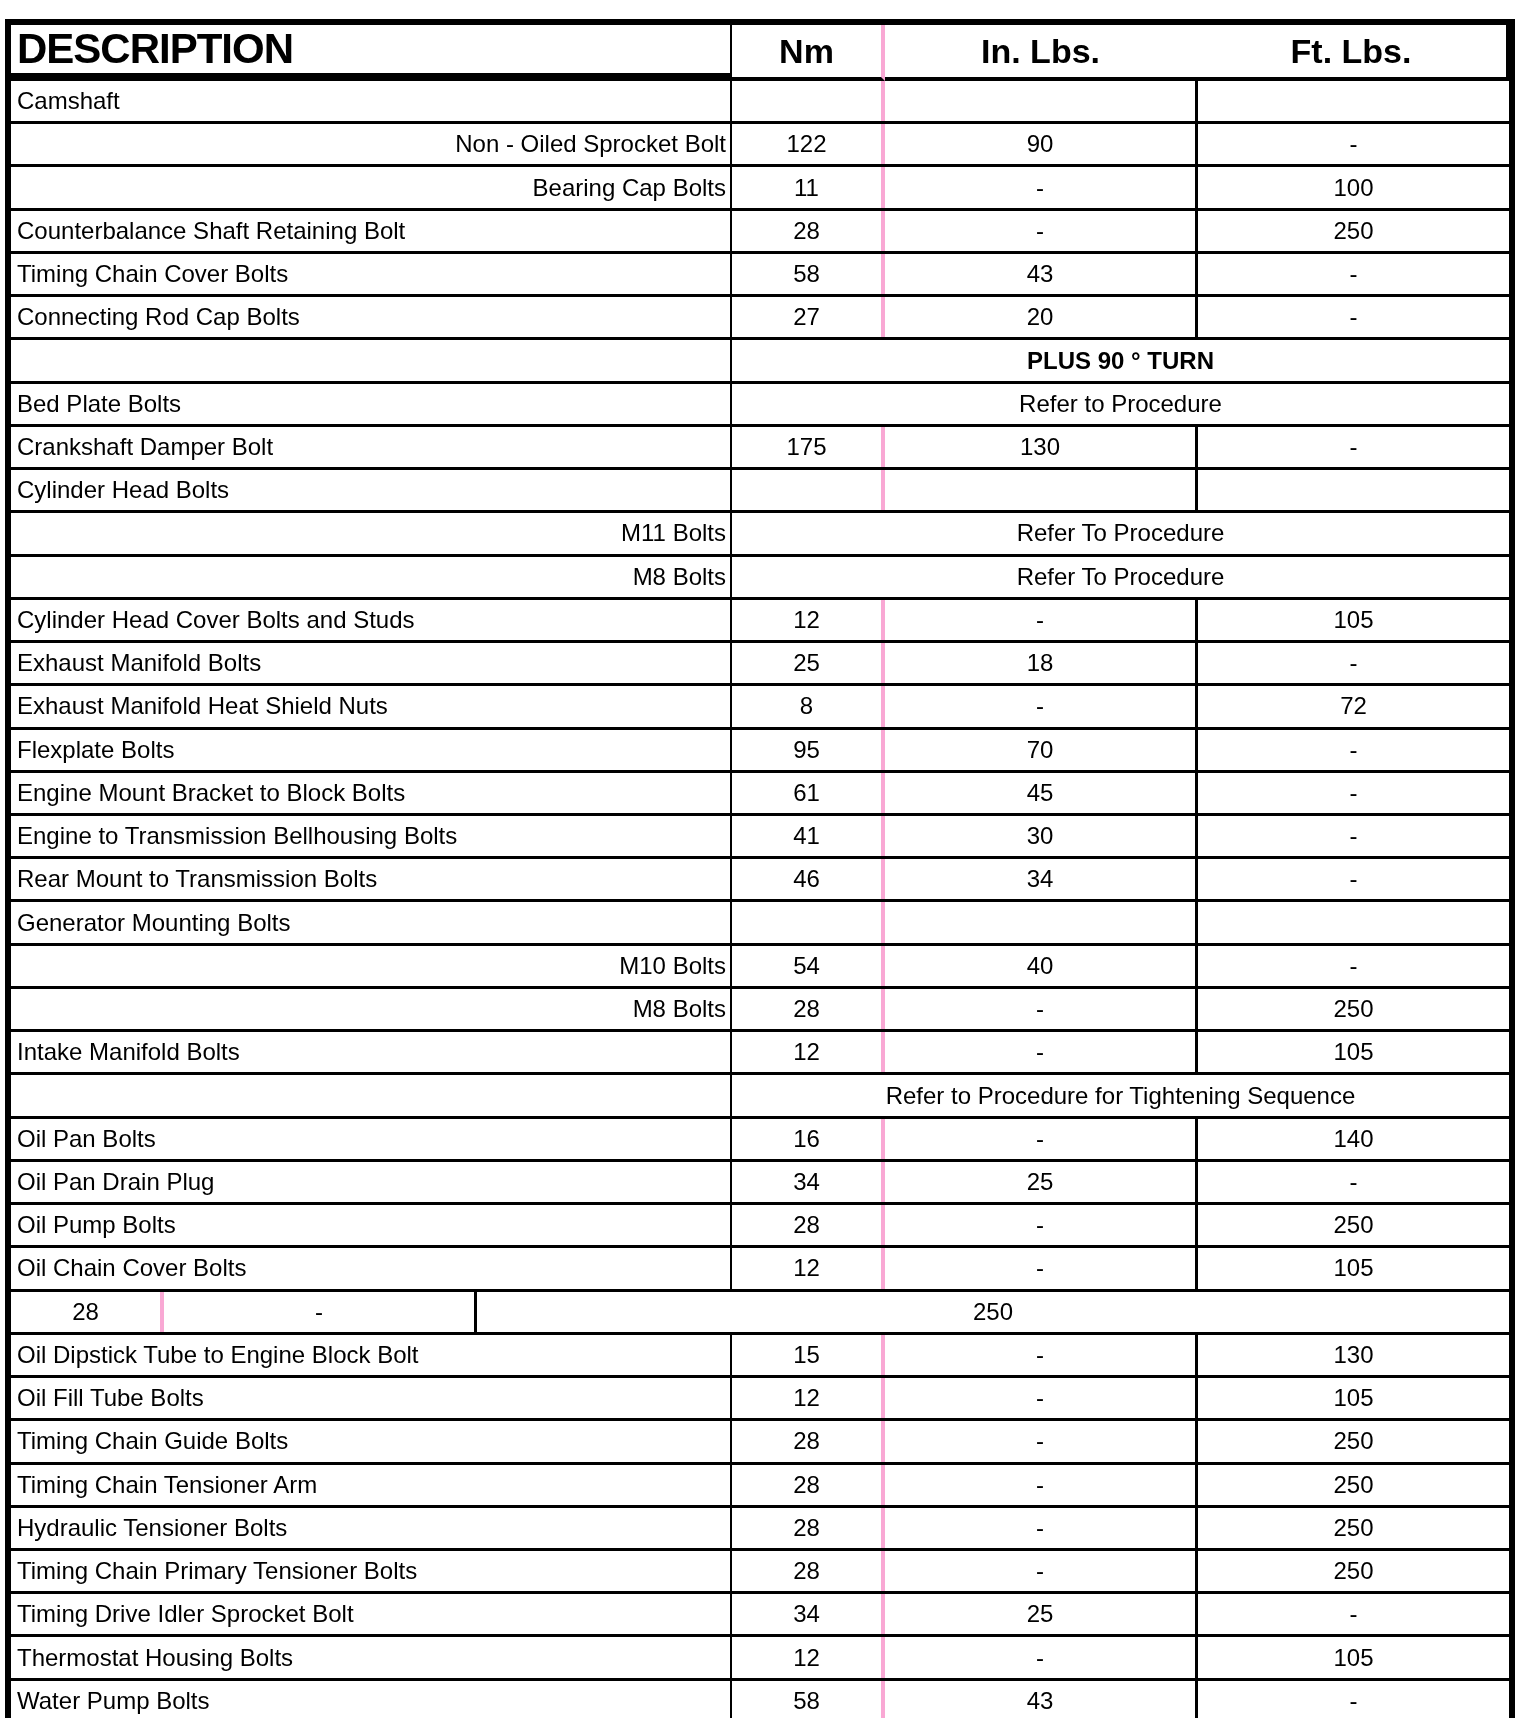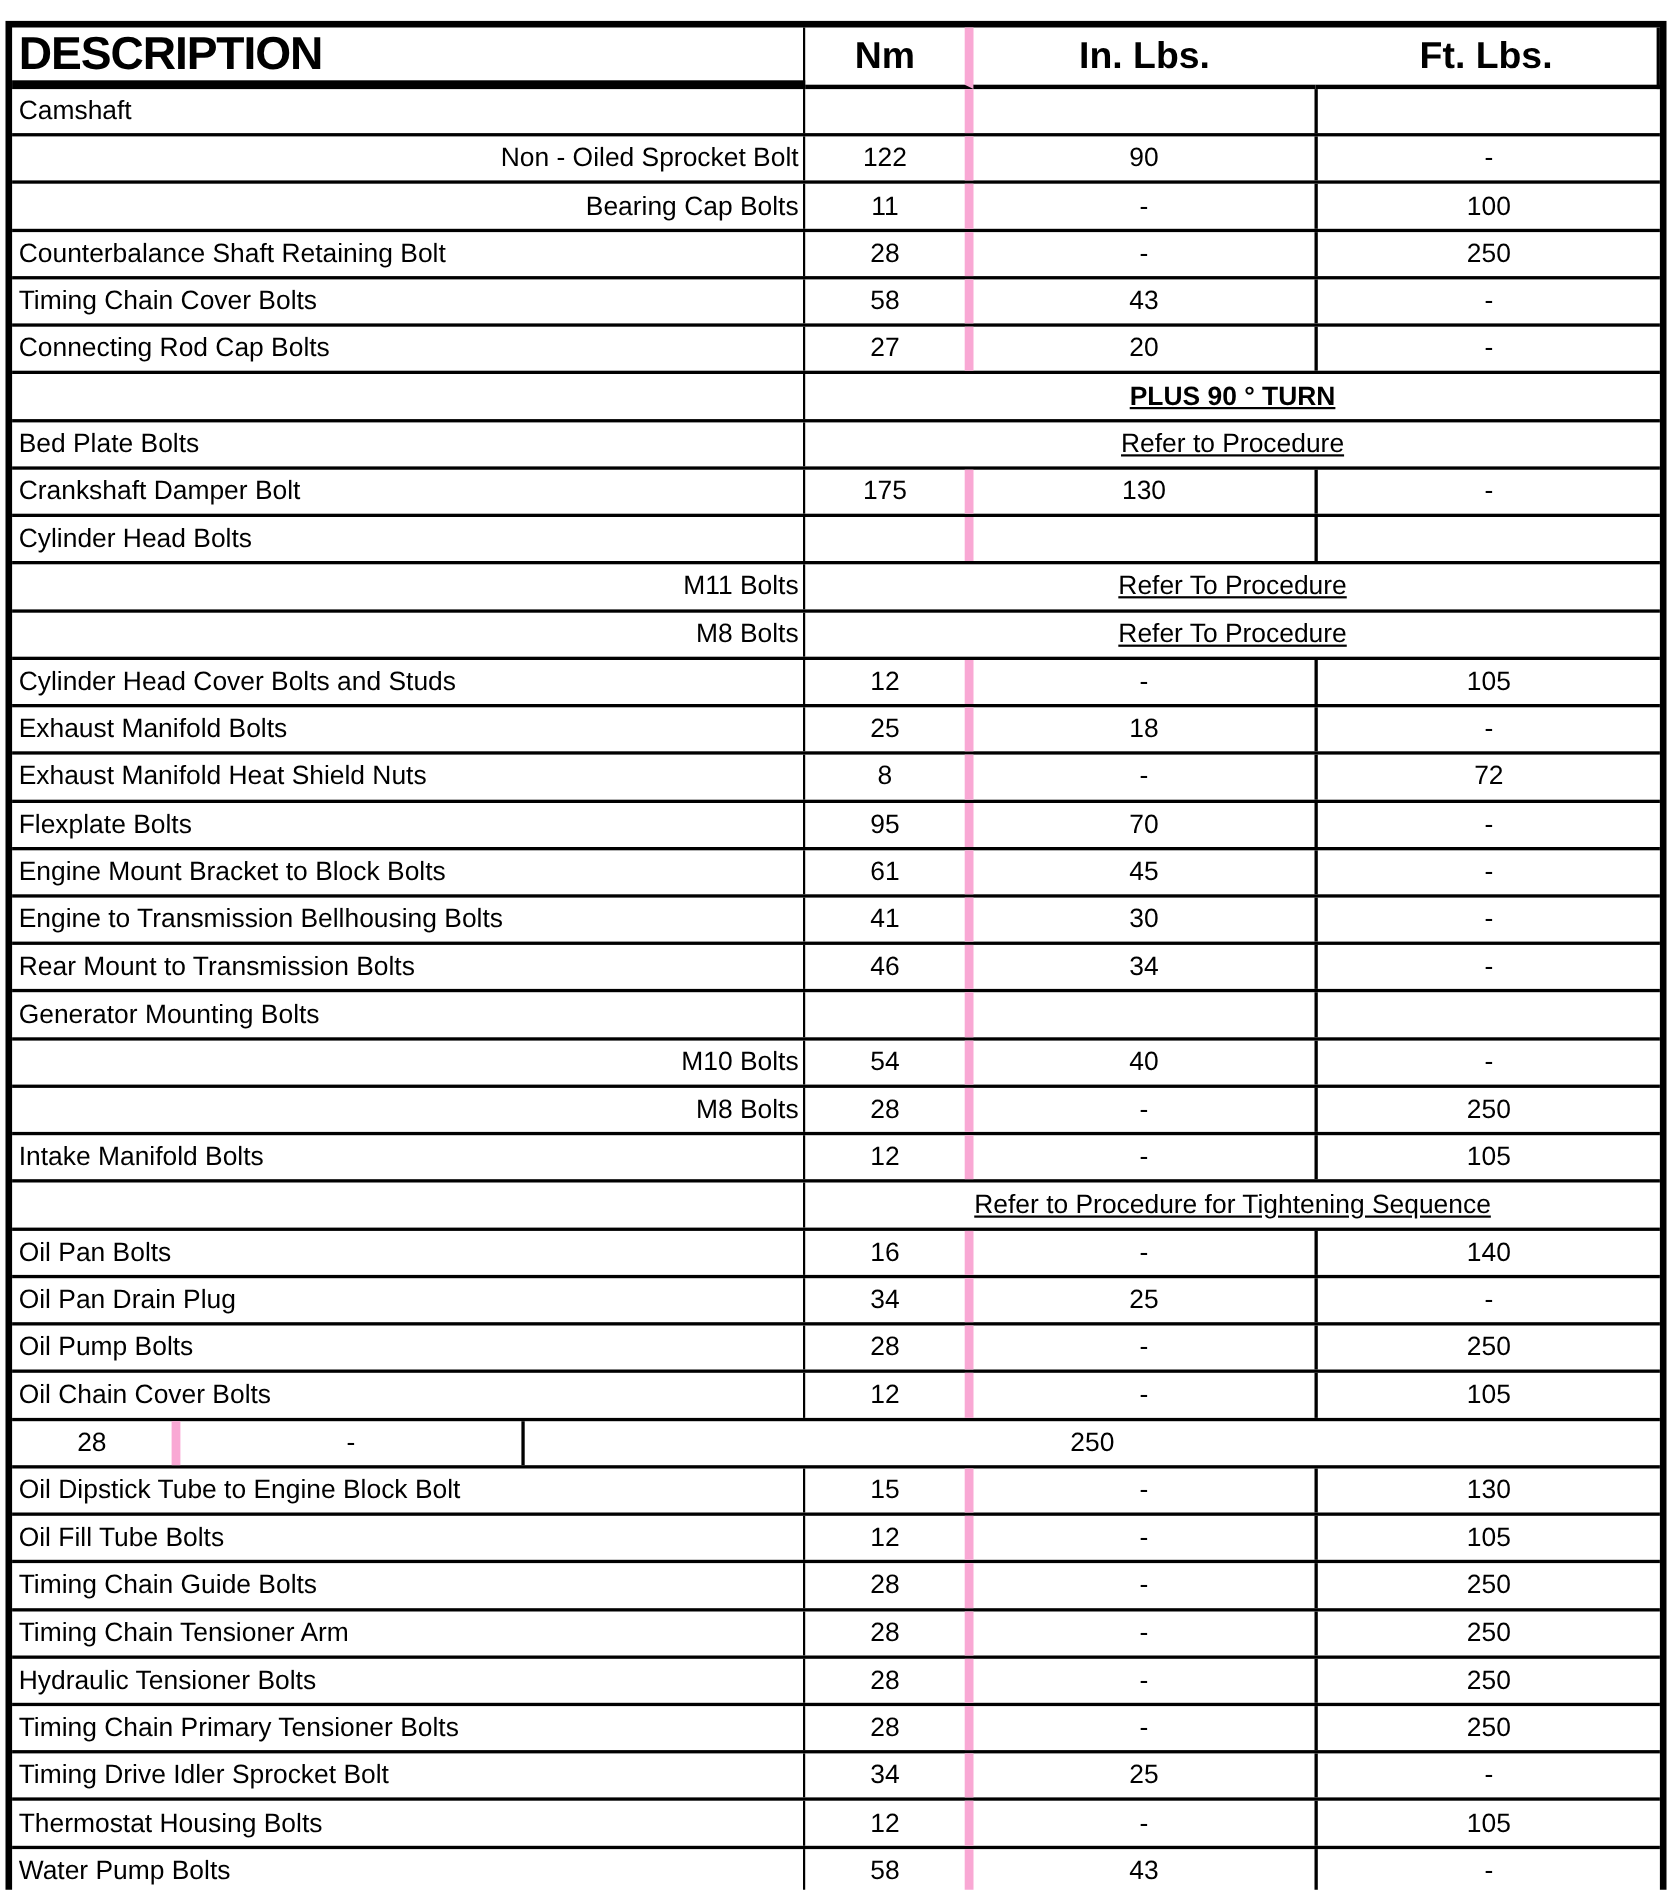--- a/index.html
+++ b/index.html
@@ -53,36 +53,35 @@
     border-right: 2px solid #000000;
     justify-content: flex-start;
     padding: 0 2px 0 6px;
   }
   .cell.desc.sub {
     justify-content: flex-end;
     padding-right: 4px;
   }
   .cell.nm {
     width: 153px;
-    border-right: 8px solid #f9a8d4;
+    border-right: 4px solid #f9a8d4;
     justify-content: center;
   }
   .cell.ft {
     width: 313px;
     border-right: 3px solid #000000;
     justify-content: center;
   }
   .cell.in {
     flex: 1 1 0;
     justify-content: center;
   }
   .cell.span {
     flex: 1 1 0;
     justify-content: center;
-    text-decoration: underline;
   }
   .cell.span.bold {
     font-weight: bold;
   }
   
   .row.header .cell {
     border-bottom: 4px solid #000000;
   }
   .row.header .cell.desc {
     font-size: 42px;

